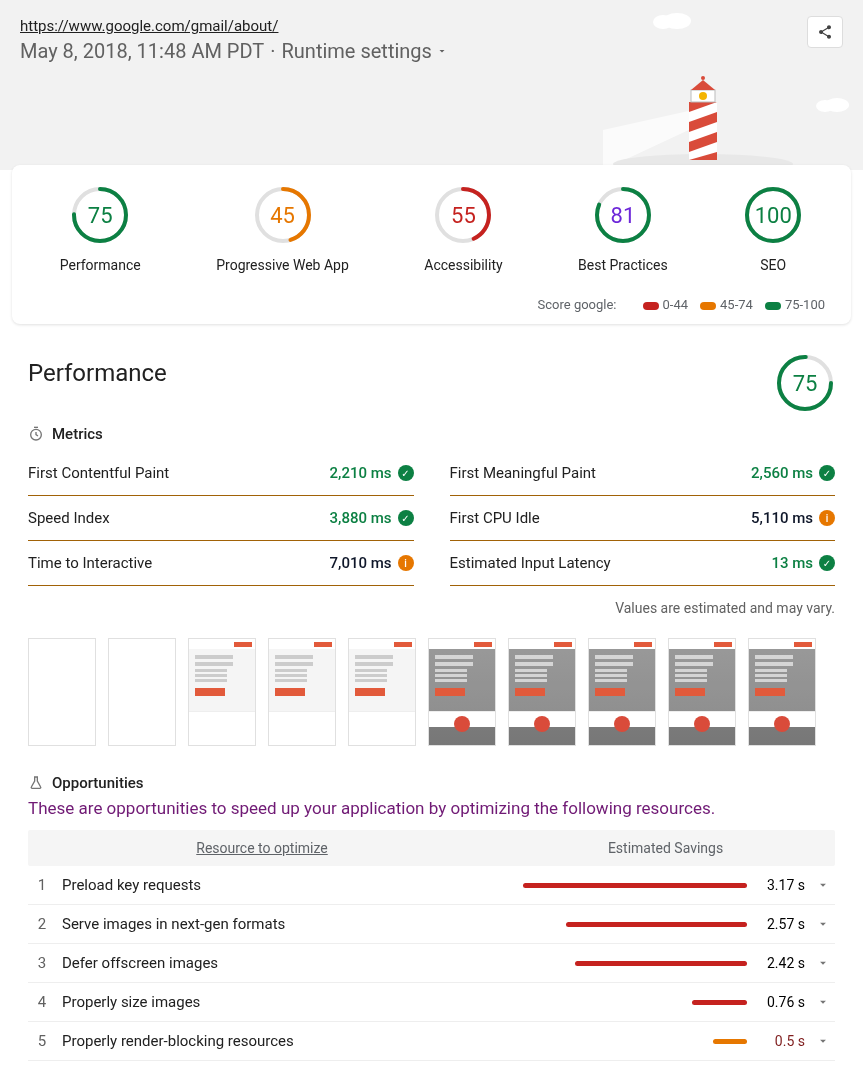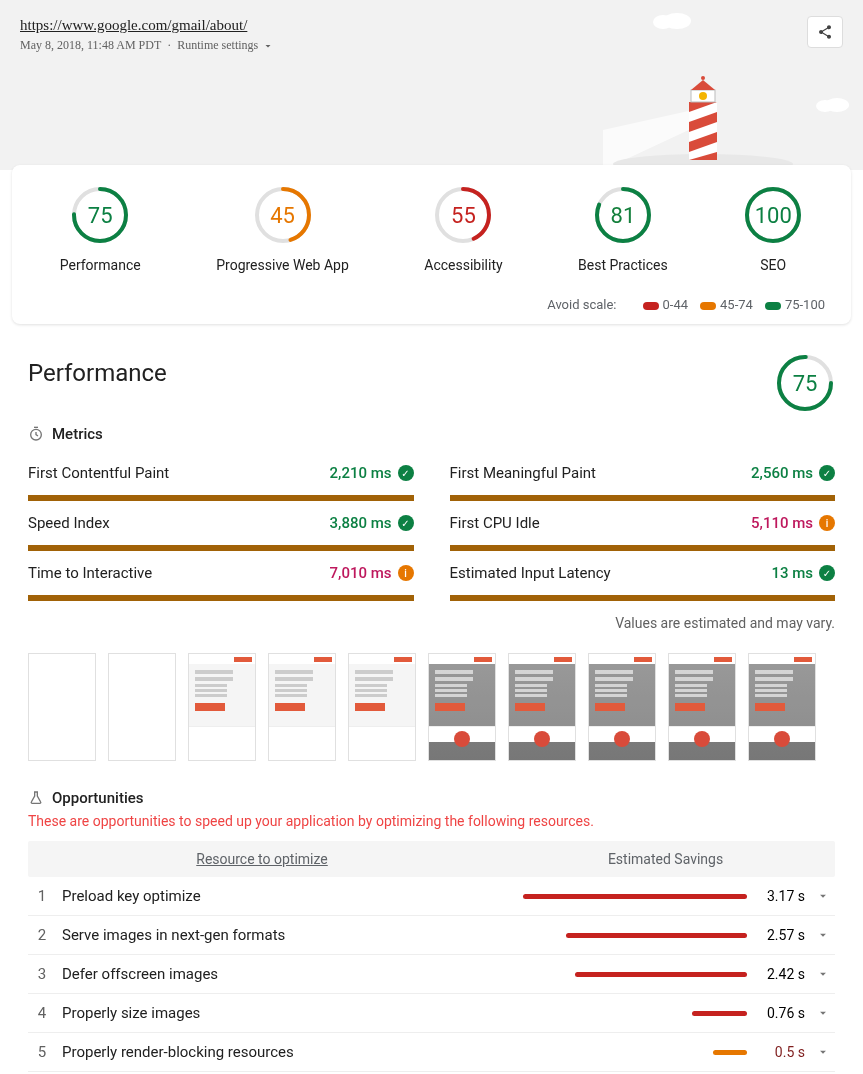--- a/index.html
+++ b/index.html
@@ -1,20 +1,20 @@
 <!DOCTYPE html>
 <html><head>
 <meta charset="utf-8">
 <style>
   * { box-sizing: border-box; margin: 0; padding: 0; }
   body { font-family: Roboto, Arial, sans-serif; background: #fff; color: #212121; width: 863px; }
   .header-area { background: #f2f2f2; padding: 16px 20px 0 20px; height: 170px; position: relative; overflow: hidden; }
-  .url-row { display:flex; justify-content:space-between; align-items:flex-start;font-family:Liberation Serif, serif; }
+  .url-row { display:flex; justify-content:space-between; align-items:flex-start; }
   .url { font-size: 15px; text-decoration: underline; color:#212121; }
-  .timestamp-row { font-size: 12px; color:#616161; margin-top:4px; display:flex; align-items:flex-start; gap:6px;}
+  .timestamp-row { font-size: 20px; color:#616161; margin-top:4px; display:flex; align-items:flex-start; gap:6px;}
   .share-btn { width:36px; height:32px; background:#fff; border:1px solid #ddd; border-radius:4px; display:flex; align-items:center; justify-content:center; cursor:pointer;}
   .lighthouse-bg { position:absolute; right:60px; bottom:0; }
   .cloud { position:absolute; }
 
   .scores-card { background:#fff; border-radius:8px; margin:0 12px; padding:20px 10px 12px 10px; box-shadow:0 1px 3px rgba(0,0,0,0.12); position:relative; top:-5px;}
   .scores-row { display:flex; justify-content:space-around; align-items:center; }
   .score-item { display:flex; flex-direction:column; align-items:center; gap:12px; cursor:pointer;}
   .gauge { position:relative; width:60px; height:60px; }
   .gauge svg { transform: rotate(-90deg); }
   .gauge-text { position:absolute; top:0; left:0; right:0; bottom:0; display:flex; align-items:center; justify-content:center; font-size:22px; font-weight:400;}
@@ -25,42 +25,42 @@
   .section { padding: 30px 28px 0 28px; }
   .section-title { font-size:24px; font-weight:400; }
   .section-head { display:flex; justify-content:space-between; align-items:flex-start;}
   .gauge-big { width:60px; height:60px; position:relative; margin-top:-6px;}
   .gauge-big .gauge-text { font-size:22px; color:#0c8043;}
   .subhead { display:flex; align-items:center; gap:8px; margin-top:12px; font-size:15px; font-weight:500; color:#212121;}
   .subhead-icon { width:16px; height:16px; color:#757575;}
 
   .metrics-grid { display:flex; gap:36px; margin-top:8px;}
   .metrics-col { flex:1; }
-  .metric-row { display:flex; justify-content:space-between; align-items:center; padding:13px 0; border-bottom:6px solid #a16207; font-size:15px;}
+  .metric-row { display:flex; justify-content:space-between; align-items:center; padding:13px 0; border-bottom:1px solid #a16207; font-size:15px;}
   .metric-val { display:flex; align-items:center; gap:6px; font-weight:500;}
   .status-dot { width:16px; height:16px; border-radius:50%; display:flex; align-items:center; justify-content:center; color:#fff; font-size:10px;}
   .green-dot{ background:#0c8043;} .orange-dot{ background:#e67700;}
-  .green-txt{ color:#0c8043;} .orange-txt{ color:#be185d;}
+  .green-txt{ color:#0c8043;} .orange-txt{ color:#0f172a;}
   .note { text-align:right; font-size:14px; color:#616161; margin-top:14px;}
 
   .filmstrip { display:flex; gap:12px; margin-top:22px; }
   .film { width:68px; height:108px; border:1px solid #e0e0e0; background:#fff; position:relative; overflow:hidden;}
   .film.loaded { background:linear-gradient(#888,#777);}
   .film .topbar{ height:10px; background:#fff; position:relative;}
   .film .topbar:after{ content:''; position:absolute; right:3px; top:3px; width:18px; height:5px; background:#e25a3b;}
   .film .hero{ height:62px; background:#f5f5f5; padding:6px;}
   .film.loaded .hero{ background:rgba(255,255,255,0.15);}
   .film .hero .t1{ width:70%; height:4px; background:#ccc; margin-bottom:3px;}
   .film .hero .t2{ width:60%; height:3px; background:#ccc; margin-bottom:2px;}
   .film.loaded .hero .t1,.film.loaded .hero .t2{ background:rgba(255,255,255,0.6);}
   .film .btn{ width:30px; height:8px; background:#e25a3b; margin-top:6px;}
   .film .foot{ height:16px; background:#fff; border-top:1px solid #eee;}
   .film.loaded .foot:after{ content:''; display:block; width:16px; height:16px; background:#d94b3a; border-radius:50%; margin:4px auto 0;}
 
-  .opp-intro{ font-size:14px; color:#ef4444; margin-top:6px;}
+  .opp-intro{ font-size:17px; color:#701a75; margin-top:6px;}
   .opp-table{ margin-top:12px;}
   .opp-head{ display:flex; background:#f5f5f5; border-radius:2px; font-size:14px; color:#5f6368;}
   .opp-head div{ padding:10px 0; text-align:center;}
   .opp-head .c1{ flex:0 0 58%;text-decoration:underline;} .opp-head .c2{ flex:1;}
   .opp-row{ display:flex; align-items:center; padding:10px 0; border-bottom:1px solid #eee; font-size:15px; cursor:pointer;}
   .opp-row .num{ width:28px; text-align:center; color:#616161;}
   .opp-row .name{ flex:0 0 50%; padding-left:6px;}
   .opp-row .bar-area{ flex:1; display:flex; align-items:center; justify-content:flex-end; padding-right:4px;}
   .opp-row .bar{ height:5px; border-radius:3px;}
   .opp-row .sav{ width:60px; text-align:right; font-size:14px; padding:0 6px;}
@@ -135,33 +135,33 @@
         <div class="gauge"><svg width="60" height="60">
             <circle cx="30" cy="30" r="26" stroke="#e0e0e0" stroke-width="4" fill="none"></circle>
             <circle cx="30" cy="30" r="26" stroke="#c5221f" stroke-width="4" fill="none" stroke-dasharray="163.36281798666926" stroke-dashoffset="93.11680625240149" stroke-linecap="round"></circle>
           </svg><div class="gauge-text" style="color:#c5221f">55</div></div>
         <div class="score-label">Accessibility</div>
       </div>
       <div class="score-item">
         <div class="gauge"><svg width="60" height="60">
             <circle cx="30" cy="30" r="26" stroke="#e0e0e0" stroke-width="4" fill="none"></circle>
             <circle cx="30" cy="30" r="26" stroke="#0c8043" stroke-width="4" fill="none" stroke-dasharray="163.36281798666926" stroke-dashoffset="31.03893541746715" stroke-linecap="round"></circle>
-          </svg><div class="gauge-text" style="color:#15803d">81</div></div>
+          </svg><div class="gauge-text" style="color:#6d28d9">81</div></div>
         <div class="score-label">Best Practices</div>
       </div>
       <div class="score-item">
         <div class="gauge"><svg width="60" height="60">
             <circle cx="30" cy="30" r="26" stroke="#e0e0e0" stroke-width="4" fill="none"></circle>
             <circle cx="30" cy="30" r="26" stroke="#0c8043" stroke-width="4" fill="none" stroke-dasharray="163.36281798666926" stroke-dashoffset="0" stroke-linecap="round"></circle>
           </svg><div class="gauge-text" style="color:#0c8043">100</div></div>
         <div class="score-label">SEO</div>
       </div>
     </div>
   <div class="scale-row">
-    <span>Avoid scale:</span>
+    <span>Score google:</span>
     <span id="scale-items"><span style="margin-left: 12px; text-align: center;"><span class="scale-pill" style="background:#c5221f"></span>0-44</span><span style="margin-left: 12px;"><span class="scale-pill" style="background:#e67700"></span>45-74</span><span style="margin-left: 12px;"><span class="scale-pill" style="background:#0c8043"></span>75-100</span></span>
   </div>
 </div>
 
 <div class="section">
   <div class="section-head">
     <div class="section-title">Performance</div>
     <div class="gauge-big" id="perf-gauge-big"><svg width="60" height="60">
           <circle cx="30" cy="30" r="26" stroke="#e0e0e0" stroke-width="4" fill="none"></circle>
           <circle cx="30" cy="30" r="26" stroke="#0c8043" stroke-width="4" fill="none" stroke-dasharray="163.36281798666926" stroke-dashoffset="40.840704496667314" stroke-linecap="round"></circle>
@@ -334,21 +334,21 @@
   </div>
   <div class="opp-intro">These are opportunities to speed up your application by optimizing the following resources.</div>
   <div class="opp-table">
     <div class="opp-head">
       <div class="c1">Resource to optimize</div>
       <div class="c2">Estimated Savings</div>
     </div>
     <div id="opp-body">
         <div class="opp-row">
     <div class="num">1</div>
-    <div class="name">Preload key optimize</div>
+    <div class="name">Preload key requests</div>
     <div class="bar-area">
             <div class="bar red-b" style="width:78%"></div>
           </div>
     <div class="sav red-t">3.17 s</div>
     <div class="chev">
             <svg width="14" height="14" viewBox="0 0 24 24">
               <path fill="#757575" d="M7 10l5 5 5-5z"></path>
             </svg>
           </div>
         </div>

